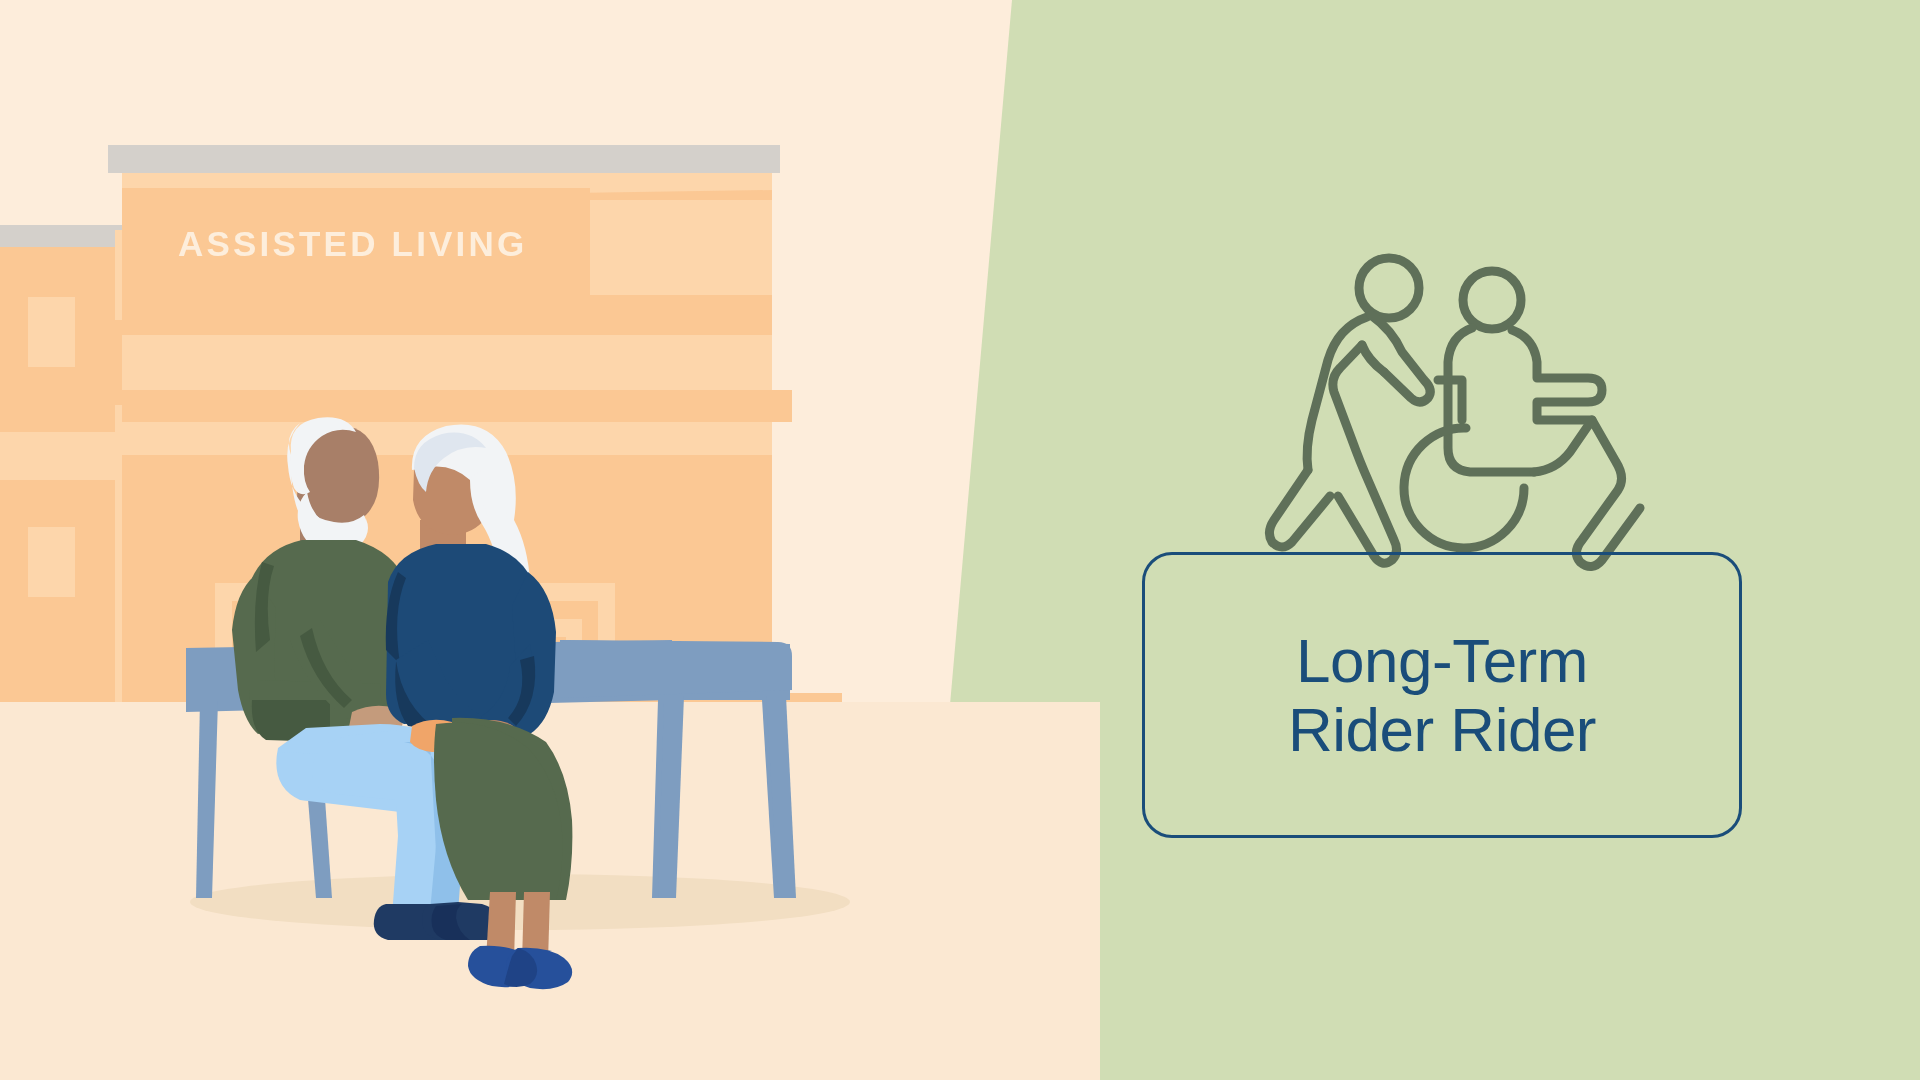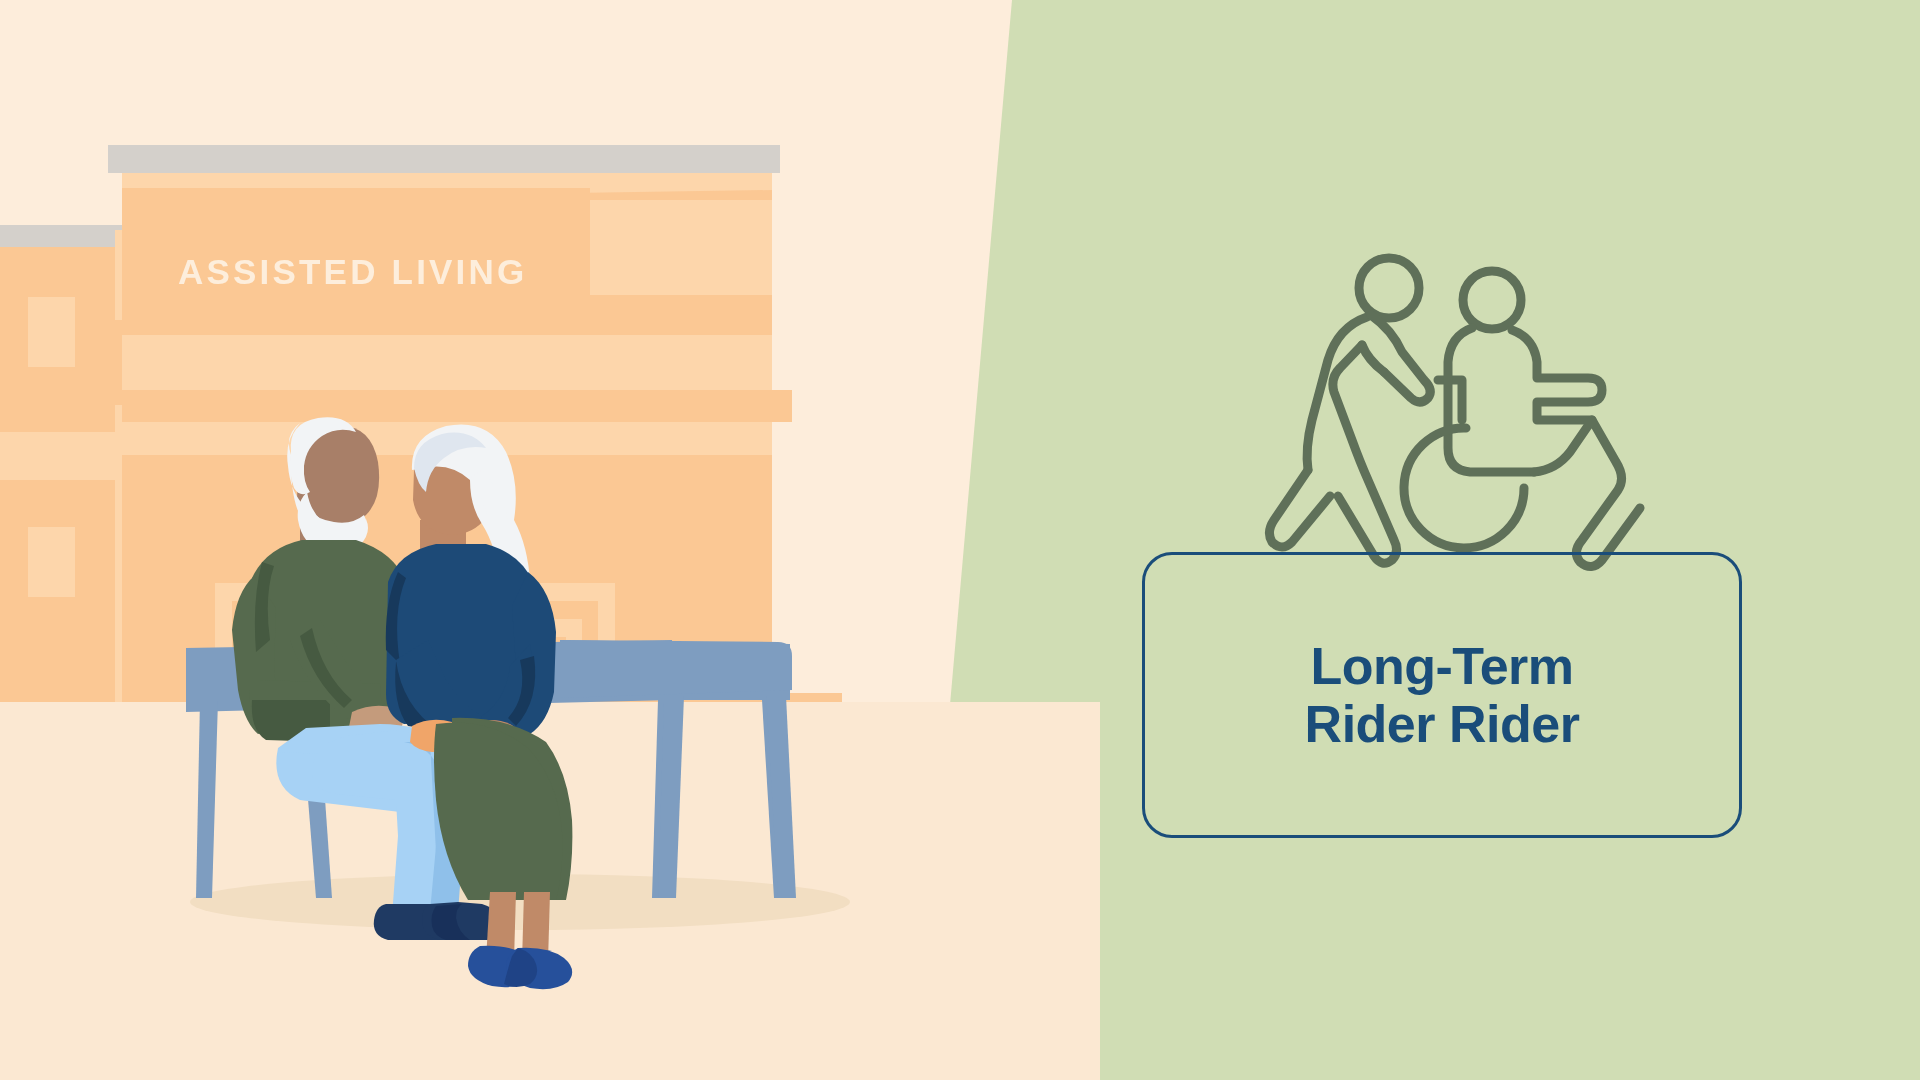--- a/index.html
+++ b/index.html
@@ -21,21 +21,21 @@
     position: absolute;
     top: 0;
     left: 0;
     width: 1920px;
     height: 1080px;
     display: block;
   }
   .sign-text {
     position: absolute;
     left: 178px;
-    top: 252px;
+    top: 224px;
     font-family: "Liberation Sans", sans-serif;
     font-weight: bold;
     font-size: 35px;
     letter-spacing: 3.2px;
     color: #fdeedc;
     white-space: nowrap;
     user-select: none;
   }
   .title-block {
     position: absolute;
@@ -46,22 +46,22 @@
     box-sizing: border-box;
     border: 3px solid #1a4d7a;
     border-radius: 30px;
     display: flex;
     flex-direction: column;
     align-items: center;
     justify-content: center;
   }
   .title-line {
     font-family: "Liberation Sans", sans-serif;
-    font-weight: bold;
-    font-size: 52px;
+    font-weight: normal;
+    font-size: 62px;
     line-height: 1.12;
     color: #1a4d7a;
     letter-spacing: -0.5px;
     white-space: nowrap;
     text-align: center;
   }
 </style>
 </head>
 <body>
 

